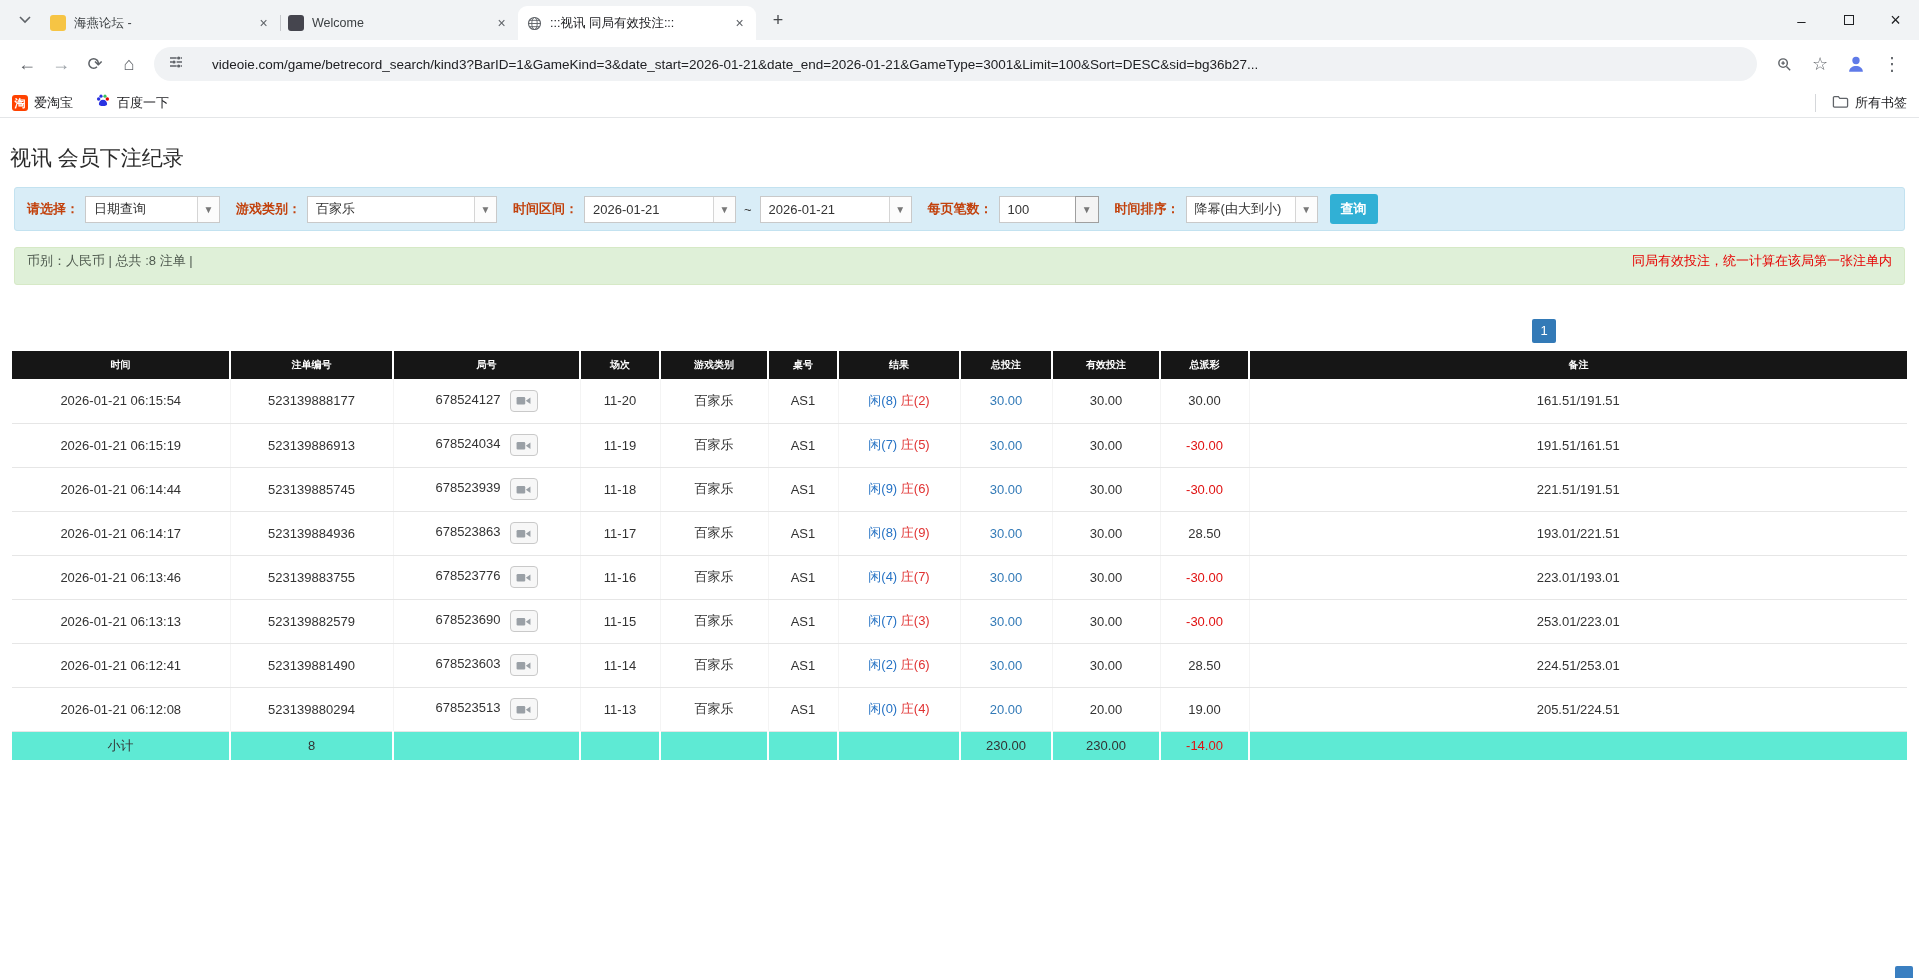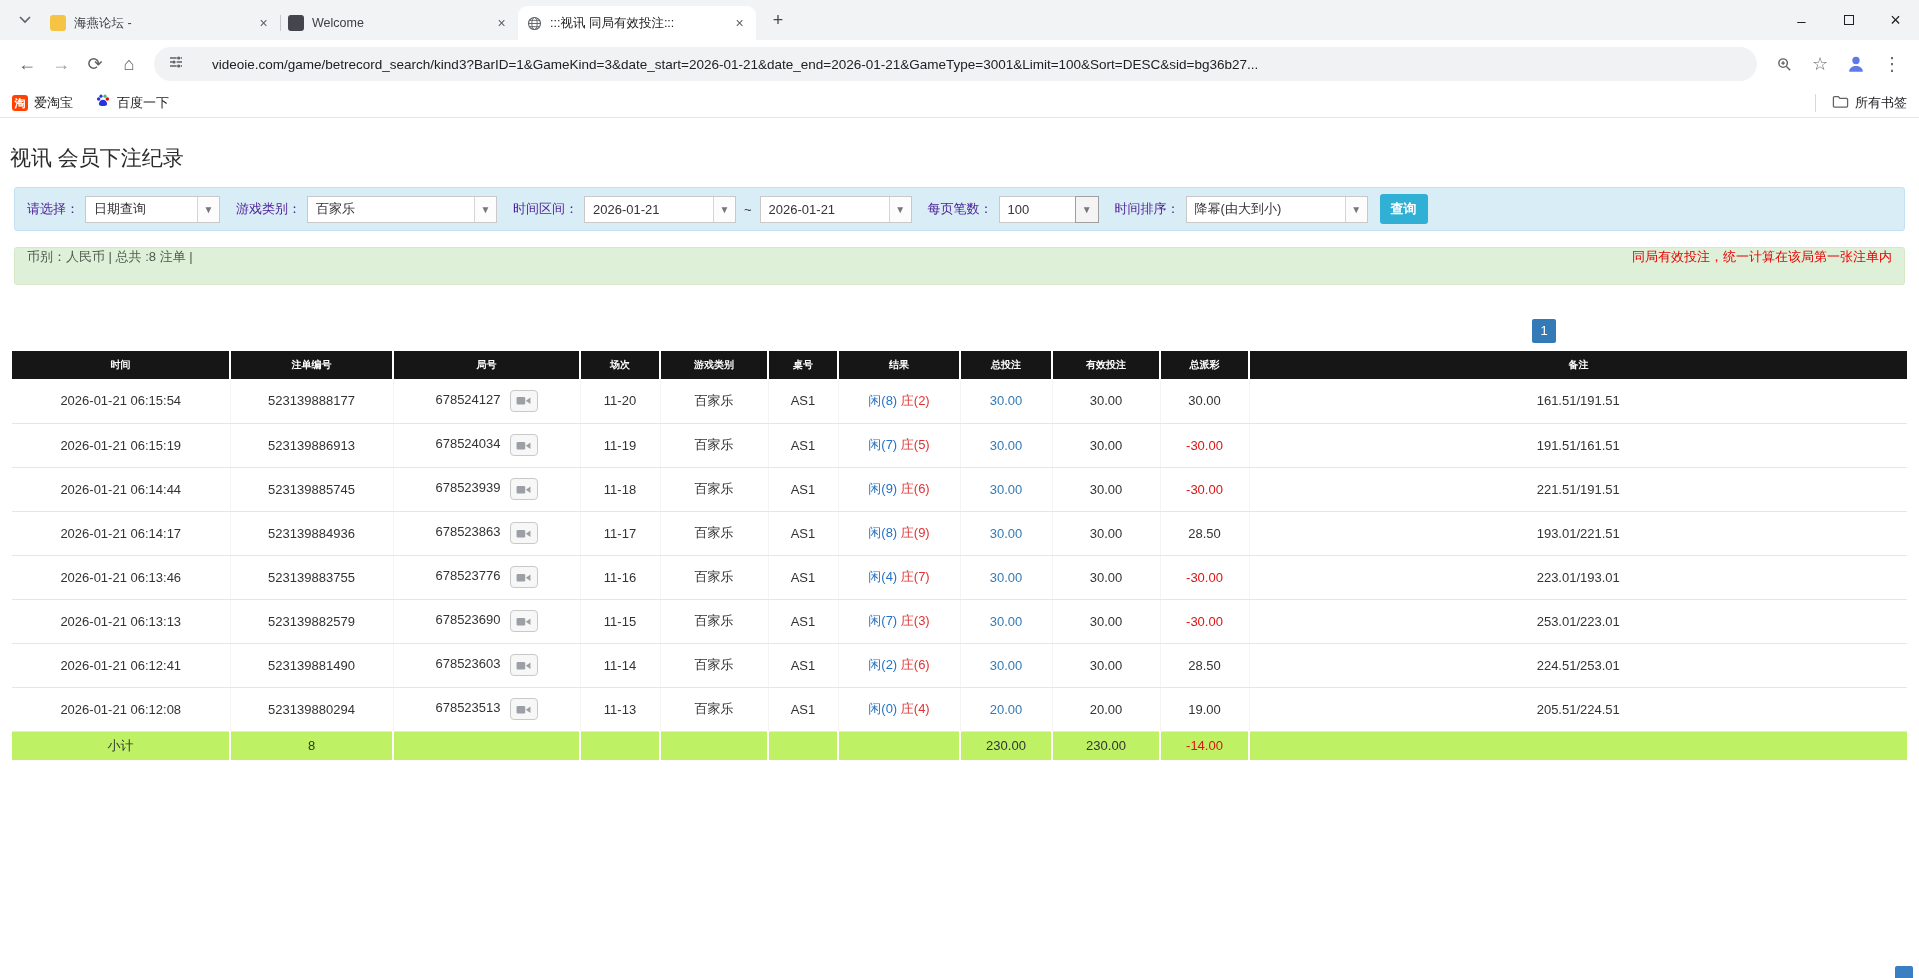--- a/index.html
+++ b/index.html
@@ -34,43 +34,43 @@
   .bookmarks{height:30px;background:#fff;border-bottom:1px solid #e4e6e8;display:flex;align-items:center;padding:0 12px;font-size:13px;color:#202124}
   .bm{display:flex;align-items:center;gap:6px;margin-right:22px}
   .bm-ico-tb{width:16px;height:16px;background:#ff4200;color:#fff;border-radius:3px;font-size:11px;line-height:16px;text-align:center;font-weight:bold}
   .bm-right{margin-left:auto;display:flex;align-items:center;gap:6px}
   .vdiv{width:1px;height:18px;background:#d5d7da;margin-right:10px}
 
   
   .page-title{margin:26px 0 0 10px;font-size:21px;color:#2b2b2b;font-weight:400}
 
   .filterbar{margin:15px 14px 0;height:44px;background:#d9edf7;border:1px solid #c3e2f0;border-radius:3px;display:flex;align-items:center;padding:0 12px;font-size:13px;white-space:nowrap}
-  .flabel{color:#4c1d95;font-weight:normal;margin:0 6px 0 16px}
+  .flabel{color:#c2410c;font-weight:bold;margin:0 6px 0 16px}
   .flabel.first{margin-left:0}
   .select{background:#fff;border:1px solid #c9c9c9;height:27px;display:inline-flex;align-items:center;color:#333}
   .select .txt{flex:1;padding:0 8px;overflow:hidden;white-space:nowrap}
   .select .arrow{width:22px;align-self:stretch;display:flex;align-items:center;justify-content:center;color:#777;border-left:1px solid #d5d5d5;background:#fcfcfc;font-size:10px}
   .select.spin .arrow{border:1px solid #9f9f9f;margin:-1px;background:#f4f4f4;width:24px}
-  .w135{width:135px}.w190{width:190px}.w152{width:152px}.w100{width:100px}.w162{width:182px}
+  .w135{width:135px}.w190{width:190px}.w152{width:152px}.w100{width:100px}.w162{width:132px}
   .tilde{margin:0 8px;color:#333}
   .btn-search{margin-left:12px;background:#31b0d5;color:#fff;border:none;border-radius:3px;padding:6px 11px;font-size:13px;font-weight:bold;cursor:pointer}
 
-  .infobar{margin:16px 14px 0;height:38px;background:#dff0d8;border:1px solid #d6e9c6;border-radius:3px;display:flex;align-items:flex-start;justify-content:space-between;padding:0 12px;font-size:13px}
+  .infobar{margin:16px 14px 0;height:38px;background:#dff0d8;border:1px solid #d6e9c6;border-radius:3px;display:flex;align-items:flex-end;justify-content:space-between;padding:14px 12px;font-size:13px}
   .infobar .left{color:#4f5a4f}
   .infobar .right{color:#e60000}
 
   .pagerow{margin-top:34px;display:flex;justify-content:flex-end;padding-right:363px}
   .pagebtn{min-width:24px;height:24px;line-height:24px;text-align:center;background:#337ab7;color:#fff;font-size:13px;border-radius:2px;padding:0 4px}
 
   table{border-collapse:collapse;table-layout:fixed;width:calc(100% - 24px);margin:8px 12px 0;font-size:13px;text-align:center}
   thead th{background:#161616;color:#fff;font-weight:bold;height:28px;border-right:2px solid #fff;font-size:10px}
   thead th:last-child{border-right:none}
   tbody td{height:44px;border-bottom:1px solid #e6e6e6;border-right:1px solid #f4f4f4;color:#333;overflow:hidden;white-space:nowrap}
   tbody td:last-child{border-right:none}
-  tfoot td{background:#bef264;height:30px;border-right:2px solid #fff;border-bottom:2px solid #fff;color:#333}
+  tfoot td{background:#5eead4;height:30px;border-right:2px solid #fff;border-bottom:2px solid #fff;color:#333}
   tfoot td:last-child{border-right:none}
   .amt-link{color:#337ab7;cursor:pointer}
   .res-p{color:#2572c4}
   .res-b{color:#e03131}
   .neg{color:#e01212}
   .replay-btn{display:inline-flex;align-items:center;justify-content:center;width:28px;height:22px;border:1px solid #c9c9c9;border-radius:4px;background:#f7f7f7;margin-left:9px;vertical-align:middle;cursor:pointer}
 
   .corner-page{position:absolute;right:6px;bottom:0;width:18px;height:12px;background:#3a7fc1;border-radius:2px 2px 0 0}
 </style>
 </head>

